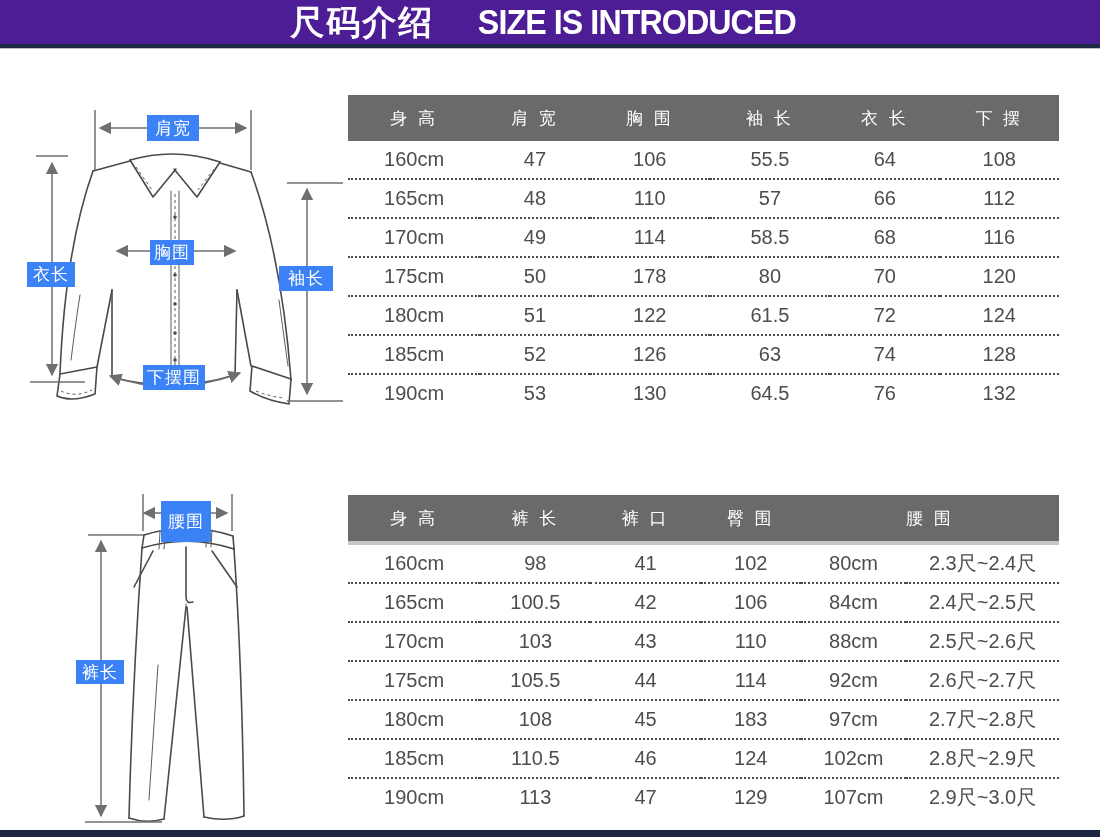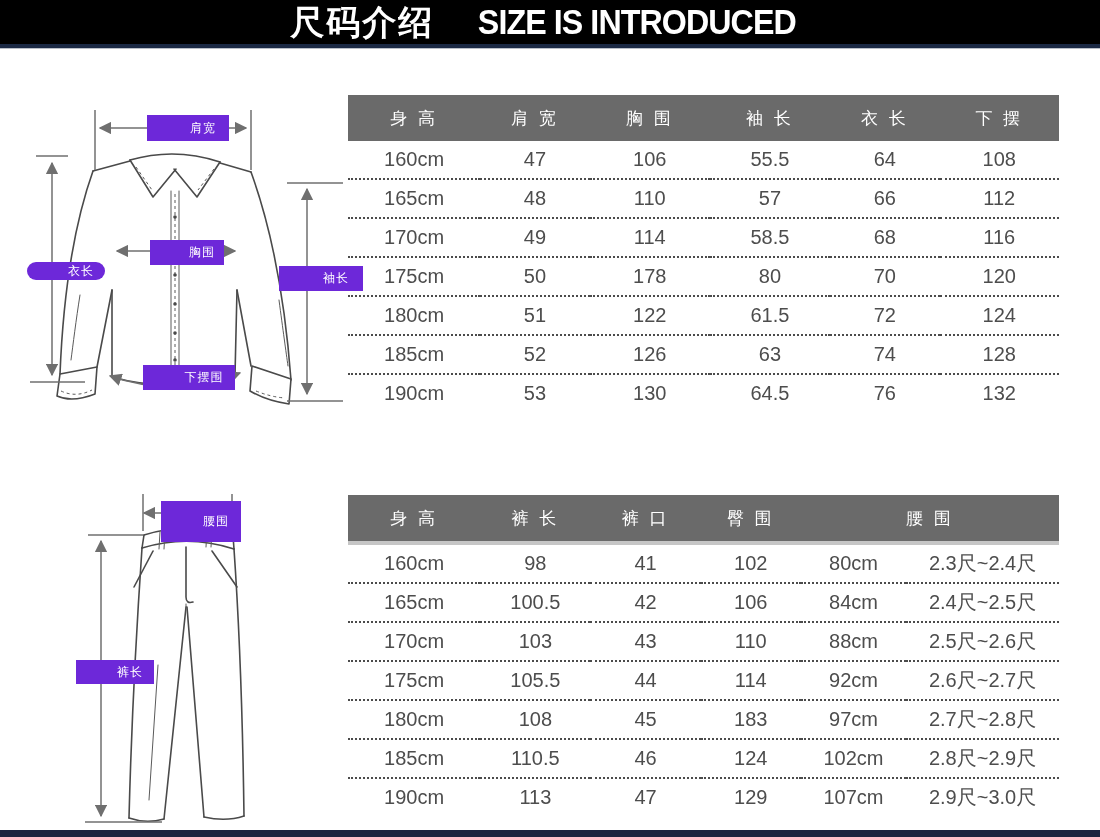--- a/index.html
+++ b/index.html
@@ -1,43 +1,43 @@
 <!DOCTYPE html>
 <html><head>
 <meta charset="utf-8">
 <style>
   html,body{margin:0;padding:0;background:#fff;font-family:"Liberation Sans","DejaVu Sans",sans-serif;}
   .page{position:relative;width:1100px;height:837px;background:#fff;overflow:hidden;}
 
   
-  .banner{position:absolute;left:0;top:0;width:1100px;height:44px;background:#000000;
+  .banner{position:absolute;left:0;top:0;width:1100px;height:44px;background:#4c1d95;
           border-bottom:4px solid #1b2944;box-shadow:0 1px 0 #b9bec7;
           display:flex;align-items:center;justify-content:center;gap:30px;}
   .banner .zh{color:#fff;font-size:34px;font-weight:bold;letter-spacing:2px;line-height:44px;}
   .banner .en{color:#fff;font-size:35px;font-weight:bold;letter-spacing:-1px;transform:scaleX(.92);line-height:44px;}
 
   
   .footer-bar{position:absolute;left:0;bottom:0;width:1100px;height:7px;background:#1c2440;}
 
   
   .size-table{position:absolute;width:711px;}
   .size-table.shirt{left:348px;top:95px;}
   .size-table.pants{left:348px;top:495px;}
   table{border-collapse:collapse;table-layout:fixed;width:100%;}
   thead th{background:#6a6a6a;color:#fff;font-weight:400;font-size:17px;height:46px;
            letter-spacing:3px;text-align:center;padding:0;}
   .size-table.pants thead th{border-bottom:4px solid #c6c6c6;}
   tbody td{height:37px;text-align:center;font-size:20px;color:#4d4d4d;padding:0;}
   tbody tr:not(:last-child) td{border-bottom:2px dotted #4b4b4b;}
 
   
-  .tag{position:absolute;background:#6d28d9;color:#fff;display:flex;align-items:center;
-       justify-content:center;font-size:12px;letter-spacing:1px;z-index:2;padding-left:30px;}
+  .tag{position:absolute;background:#3b82f6;color:#fff;display:flex;align-items:center;
+       justify-content:center;font-size:17px;letter-spacing:1px;z-index:2;}
   .tag.shoulder{left:147px;top:115px;width:52px;height:26px;}
-  .tag.clen    {left:27px; top:262px;width:48px;height:18px;border-radius:9px;}
+  .tag.clen    {left:27px; top:262px;width:48px;height:25px;}
   .tag.chest   {left:150px;top:240px;width:44px;height:25px;}
   .tag.sleeve  {left:279px;top:266px;width:54px;height:25px;}
   .tag.hem     {left:143px;top:365px;width:62px;height:25px;}
   .tag.waist   {left:161px;top:501px;width:50px;height:41px;}
   .tag.plen    {left:76px; top:660px;width:48px;height:24px;}
 
   svg.fig{position:absolute;left:0;z-index:1;}
   svg.fig.shirt{top:60px;}
   svg.fig.pants{top:460px;}
   .garment{stroke:#4a4a4a;stroke-width:1.6;fill:none;stroke-linecap:round;stroke-linejoin:round;}

